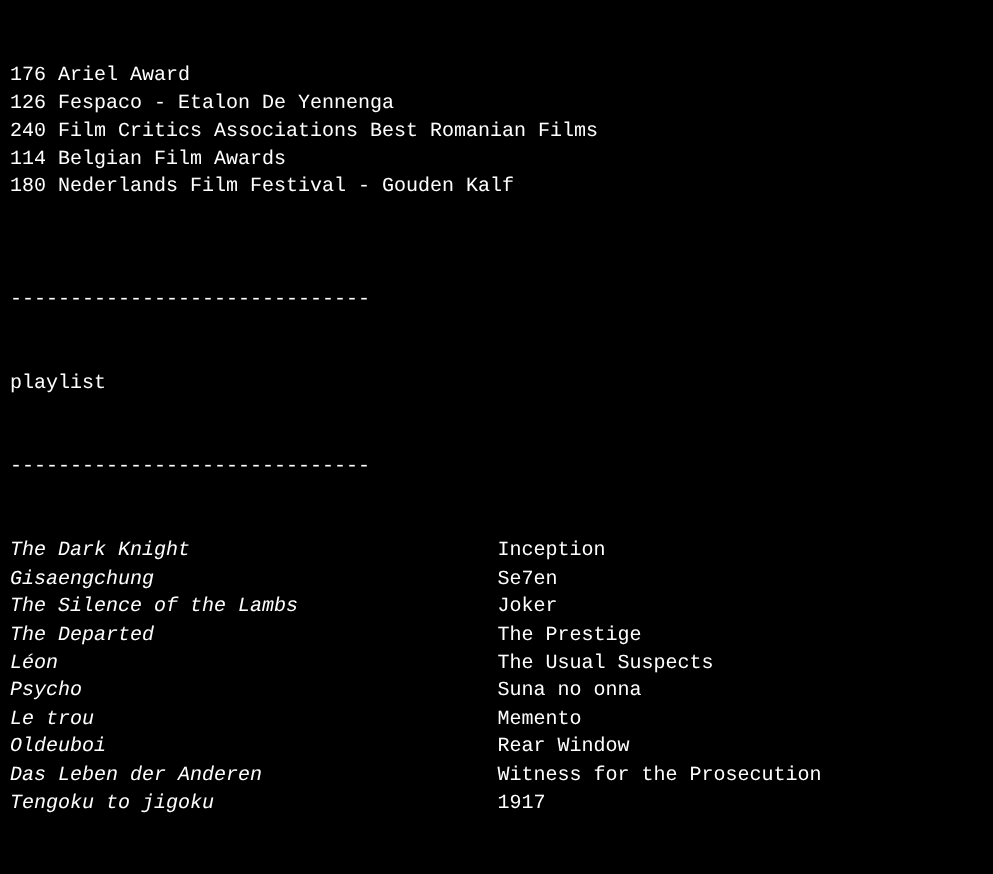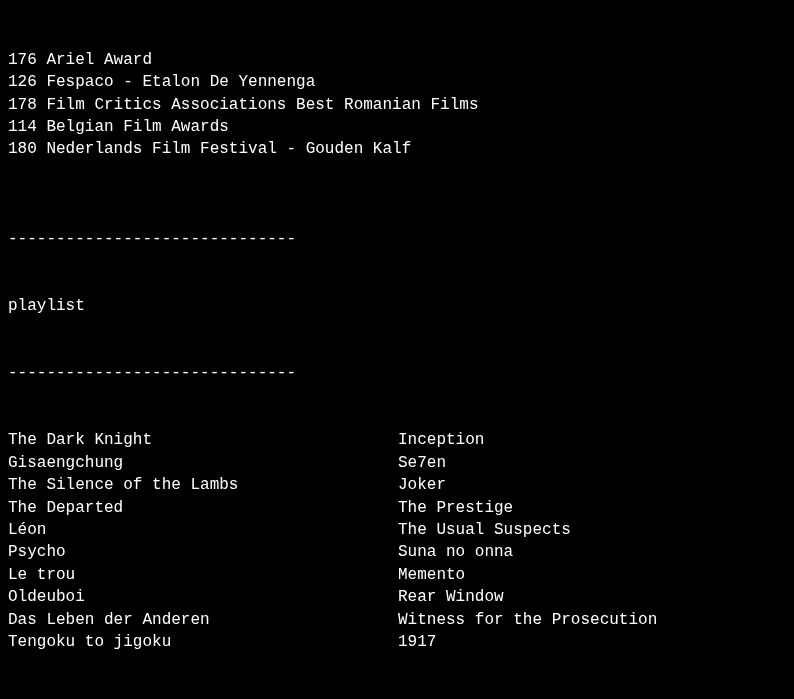--- a/index.html
+++ b/index.html
@@ -20,27 +20,28 @@
     .content {
       white-space: pre;
     }
     .two-col-row {
       display: flex;
       width: 100%;
     }
     .col-left {
       width: 390px;
       flex-shrink: 0;
+      font-style: italic;
     }
     .col-right {
       flex: 1;
     }
   </style>
 </head>
 <body>
 
 <div class="content">
-  <div id="top-lines"><div>176 Ariel Award</div><div>126 Fespaco - Etalon De Yennenga</div><div>178 Film Critics Associations Best Romanian Films</div><div>114 Belgian Film Awards</div><div>180 Nederlands Film Festival - Gouden Kalf</div><br></div>
+  <div id="top-lines"><div>176 Ariel Award</div><div>126 Fespaco - Etalon De Yennenga</div><div>240 Film Critics Associations Best Romanian Films</div><div>114 Belgian Film Awards</div><div>180 Nederlands Film Festival - Gouden Kalf</div><br></div>
   <div id="divider1">------------------------------</div>
   <div id="genre-line">playlist</div>
   <div id="divider2">------------------------------</div>
   <div id="movies-list"><div class="two-col-row"><div class="col-left">The Dark Knight</div><div class="col-right">Inception</div></div><div class="two-col-row"><div class="col-left">Gisaengchung</div><div class="col-right">Se7en</div></div><div class="two-col-row"><div class="col-left">The Silence of the Lambs</div><div class="col-right">Joker</div></div><div class="two-col-row"><div class="col-left">The Departed</div><div class="col-right">The Prestige</div></div><div class="two-col-row"><div class="col-left">Léon</div><div class="col-right">The Usual Suspects</div></div><div class="two-col-row"><div class="col-left">Psycho</div><div class="col-right">Suna no onna</div></div><div class="two-col-row"><div class="col-left">Le trou</div><div class="col-right">Memento</div></div><div class="two-col-row"><div class="col-left">Oldeuboi</div><div class="col-right">Rear Window</div></div><div class="two-col-row"><div class="col-left">Das Leben der Anderen</div><div class="col-right">Witness for the Prosecution</div></div><div class="two-col-row"><div class="col-left">Tengoku to jigoku</div><div class="col-right">1917</div></div></div>
 </div>
 
 </body></html>

